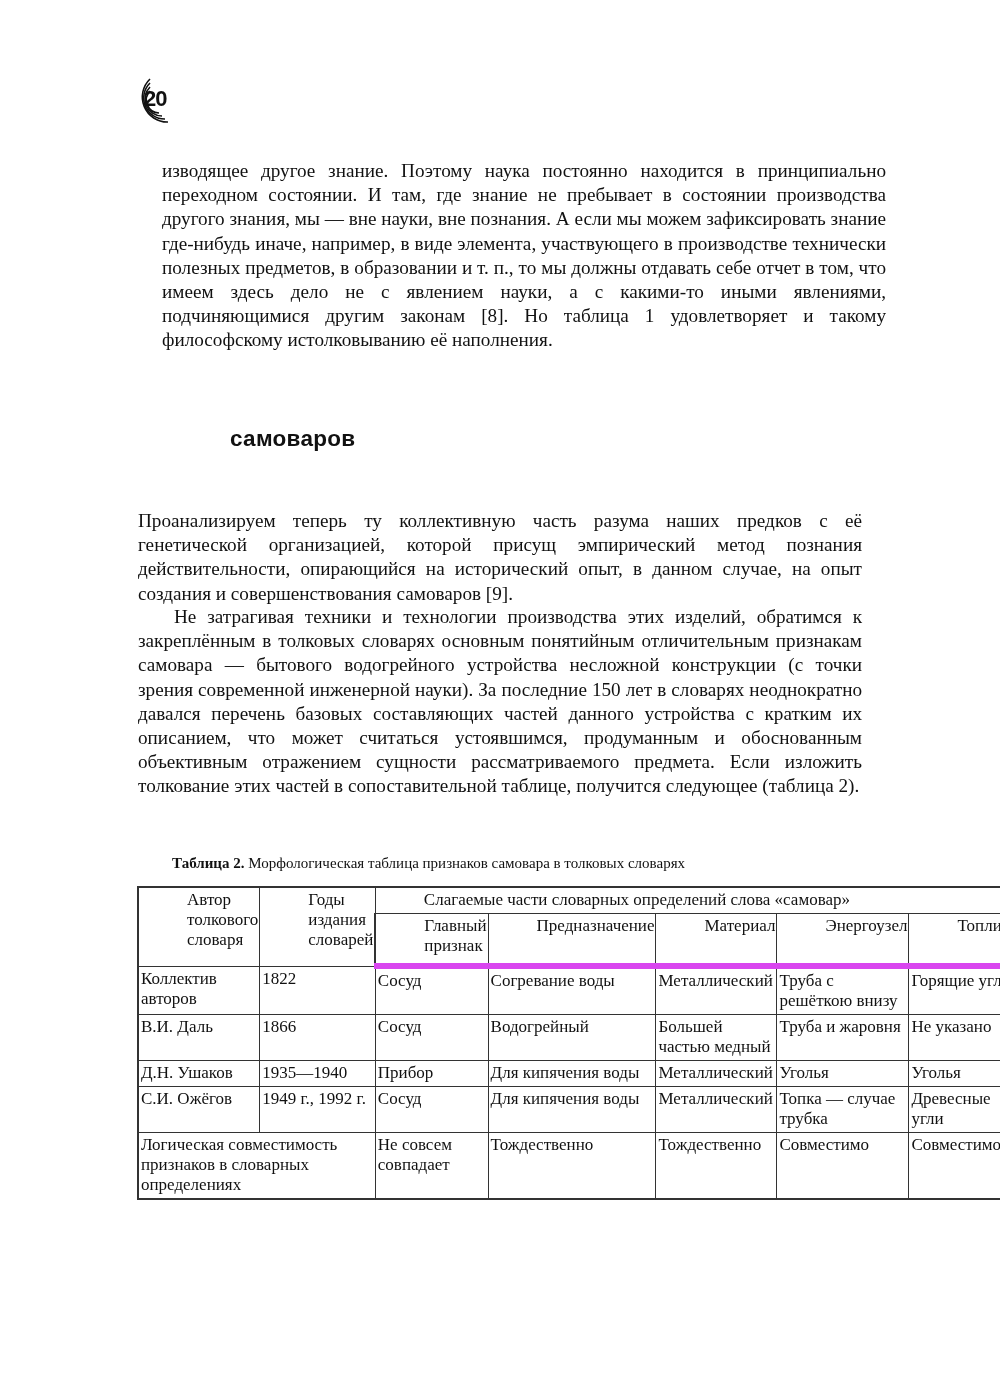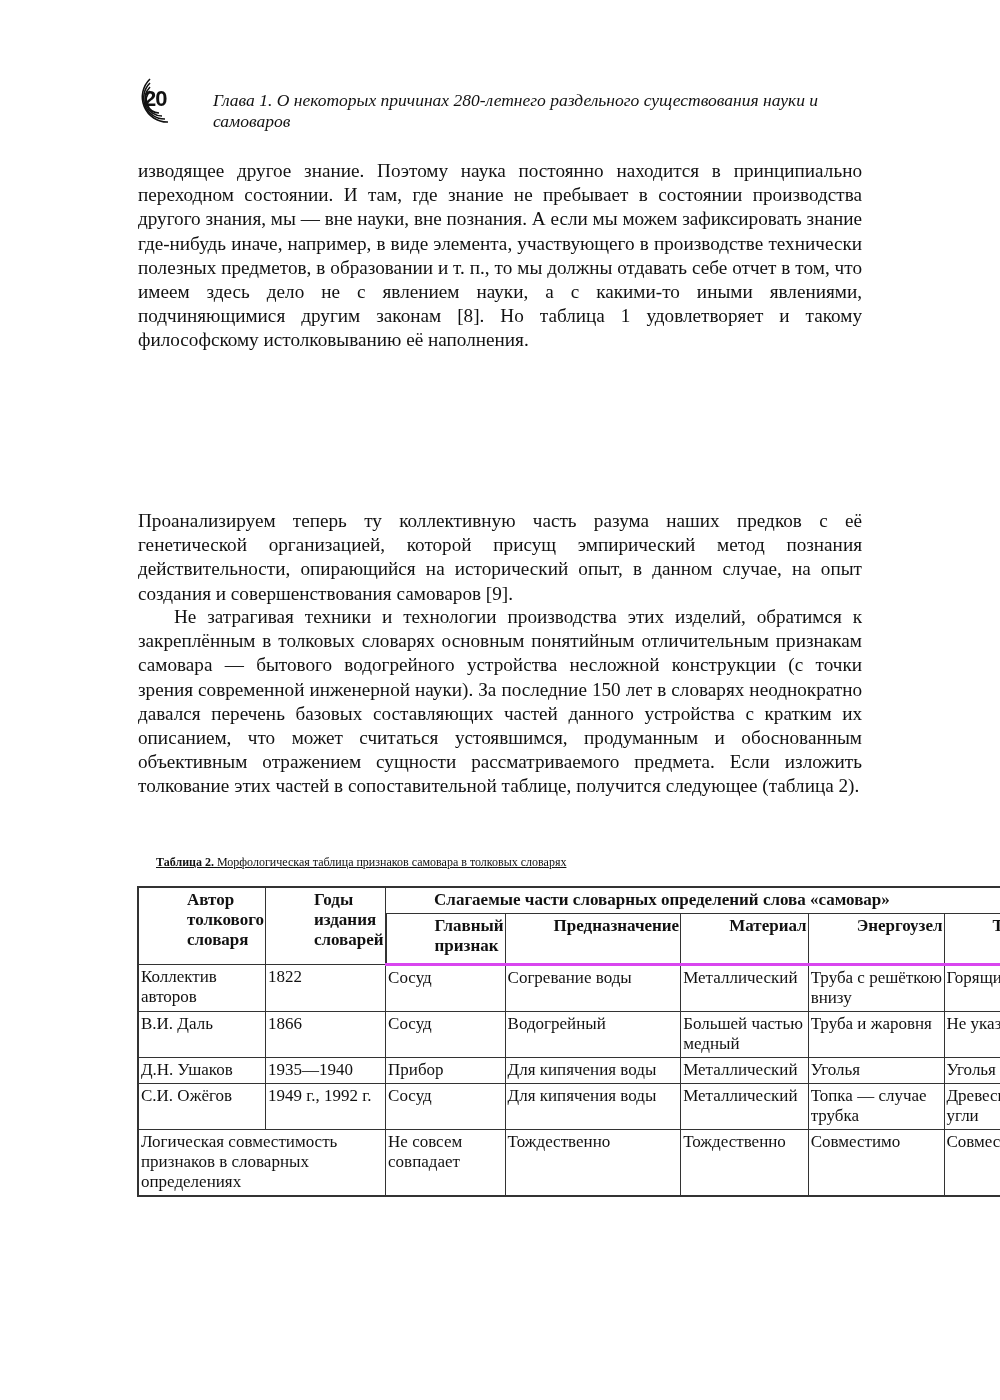--- a/index.html
+++ b/index.html
@@ -7,61 +7,61 @@
   .serif { font-family: "Liberation Serif", "DejaVu Serif", serif; }
   .sans { font-family: "Liberation Sans", "DejaVu Sans", sans-serif; }
 
   .header { position: absolute; left: 120px; top: 74px; width: 760px; height: 60px; }
   .page-badge { position: absolute; left: 0; top: 0; width: 60px; height: 60px; }
   .page-badge svg { position: absolute; left: 0; top: 0; }
   .page-num { position: absolute; left: 24px; top: 12px; font-size: 22px; font-weight: bold; letter-spacing: -1px; }
   .running-title { position: absolute; left: 93px; top: 16px; width: 660px; font-size: 17.5px; font-style: italic; line-height: 21px; }
 
   .body-text { position: absolute; left: 138px; width: 724px; font-size: 19.2px; line-height: 24.2px; text-align: justify; }
-  .p1 { top: 159px; }
+  .p1 { top: 159px; margin-left: 24px; }
   .section-heading { position: absolute; left: 174px; top: 424px; font-size: 22.5px; font-weight: bold; line-height: 30px; letter-spacing: 0.3px; }
   .section-heading .num { display: inline-block; width: 56px; }
   .section-heading .line2 { padding-left: 56px; }
   .p2 { top: 509px; }
   .p3 { top: 605px; text-indent: 36px; }
 
-  .caption { position: absolute; left: 156px; top: 855px; font-size: 12px; text-decoration: underline; }
+  .caption { position: absolute; left: 172px; top: 855px; font-size: 15px; }
   .caption b { font-weight: bold; }
 
   table.morph { position: absolute; left: 137px; top: 886px; width: 726px; border-collapse: collapse; font-size: 17px; line-height: 20px; }
   table.morph td, table.morph th { border: 1px solid #333; vertical-align: top; padding: 2px 1px 3px 2px; text-align: left; }
-  table.morph th { font-weight: bold; padding-left: 48px; }
+  table.morph th { font-weight: normal; padding-left: 48px; }
   table.morph thead tr.top th { border-top: 2px solid #333; }
-  table.morph thead tr.sub th { border-bottom: 3px solid #d946ef; height: 44px; }
+  table.morph thead tr.sub th { border-bottom: 6px solid #d946ef; height: 44px; }
   table.morph tbody tr.last td { border-bottom: 2px solid #333; }
   table.morph td:first-child, table.morph th:first-child { border-left: 2px solid #333; }
   table.morph td:last-child, table.morph th:last-child { border-right: 2px solid #333; }
   .dash { padding-left: 8px !important; }
 </style>
 </head>
 <body>
 
 <div class="header">
   <div class="page-badge">
     <svg width="60" height="60" viewBox="0 0 60 60">
       <g fill="none" stroke="#111" stroke-width="1.6">
         <path d="M30 5 A25 25 0 0 0 48 48"></path>
         <path d="M30 9 A21 21 0 0 0 45 45"></path>
         <path d="M30 13 A17 17 0 0 0 42 42"></path>
         <path d="M30 17 A13 13 0 0 0 39 39"></path>
       </g>
     </svg>
     <span class="page-num sans">20</span>
   </div>
-  <div class="running-title serif">Глава 1. О некоторых причинах 280-летнего раздельного существования науки и самоваров</div>
 </div>
 
 <div class="body-text p1 serif">изводящее другое знание. Поэтому наука постоянно находится в принципиально переходном состоянии. И там, где знание не пребывает в состоянии производства другого знания, мы — вне науки, вне познания. А если мы можем зафиксировать знание где-нибудь иначе, например, в виде элемента, участвующего в производстве технически полезных предметов, в образовании и т. п., то мы должны отдавать себе отчет в том, что имеем здесь дело не с явлением науки, а с какими-то иными явлениями, подчиняющимися другим законам [8]. Но таблица 1 удовлетворяет и такому философскому истолковыванию её наполнения.</div>
 
 <div class="section-heading sans">
+  <div class="line2">самоваров</div>
 </div>
 
 <div class="body-text p2 serif">Проанализируем теперь ту коллективную часть разума наших предков с её генетической организацией, которой присущ эмпирический метод познания действительности, опирающийся на исторический опыт, в данном случае, на опыт создания и совершенствования самоваров [9].</div>
 <div class="body-text p3 serif">Не затрагивая техники и технологии производства этих изделий, обратимся к закреплённым в толковых словарях основным понятийным отличительным признакам самовара — бытового водогрейного устройства несложной конструкции (с точки зрения современной инженерной науки). За последние 150 лет в словарях неоднократно давался перечень базовых составляющих частей данного устройства с кратким их описанием, что может считаться устоявшимся, продуманным и обоснованным объективным отражением сущности рассматриваемого предмета. Если изложить толкование этих частей в сопоставительной таблице, получится следующее (таблица 2).</div>
 
 <div class="caption serif"><b>Таблица 2.</b><span> Морфологическая таблица признаков самовара в толковых словарях</span></div>
 
 <table class="morph serif">
   <colgroup>
     <col style="width:94px">

